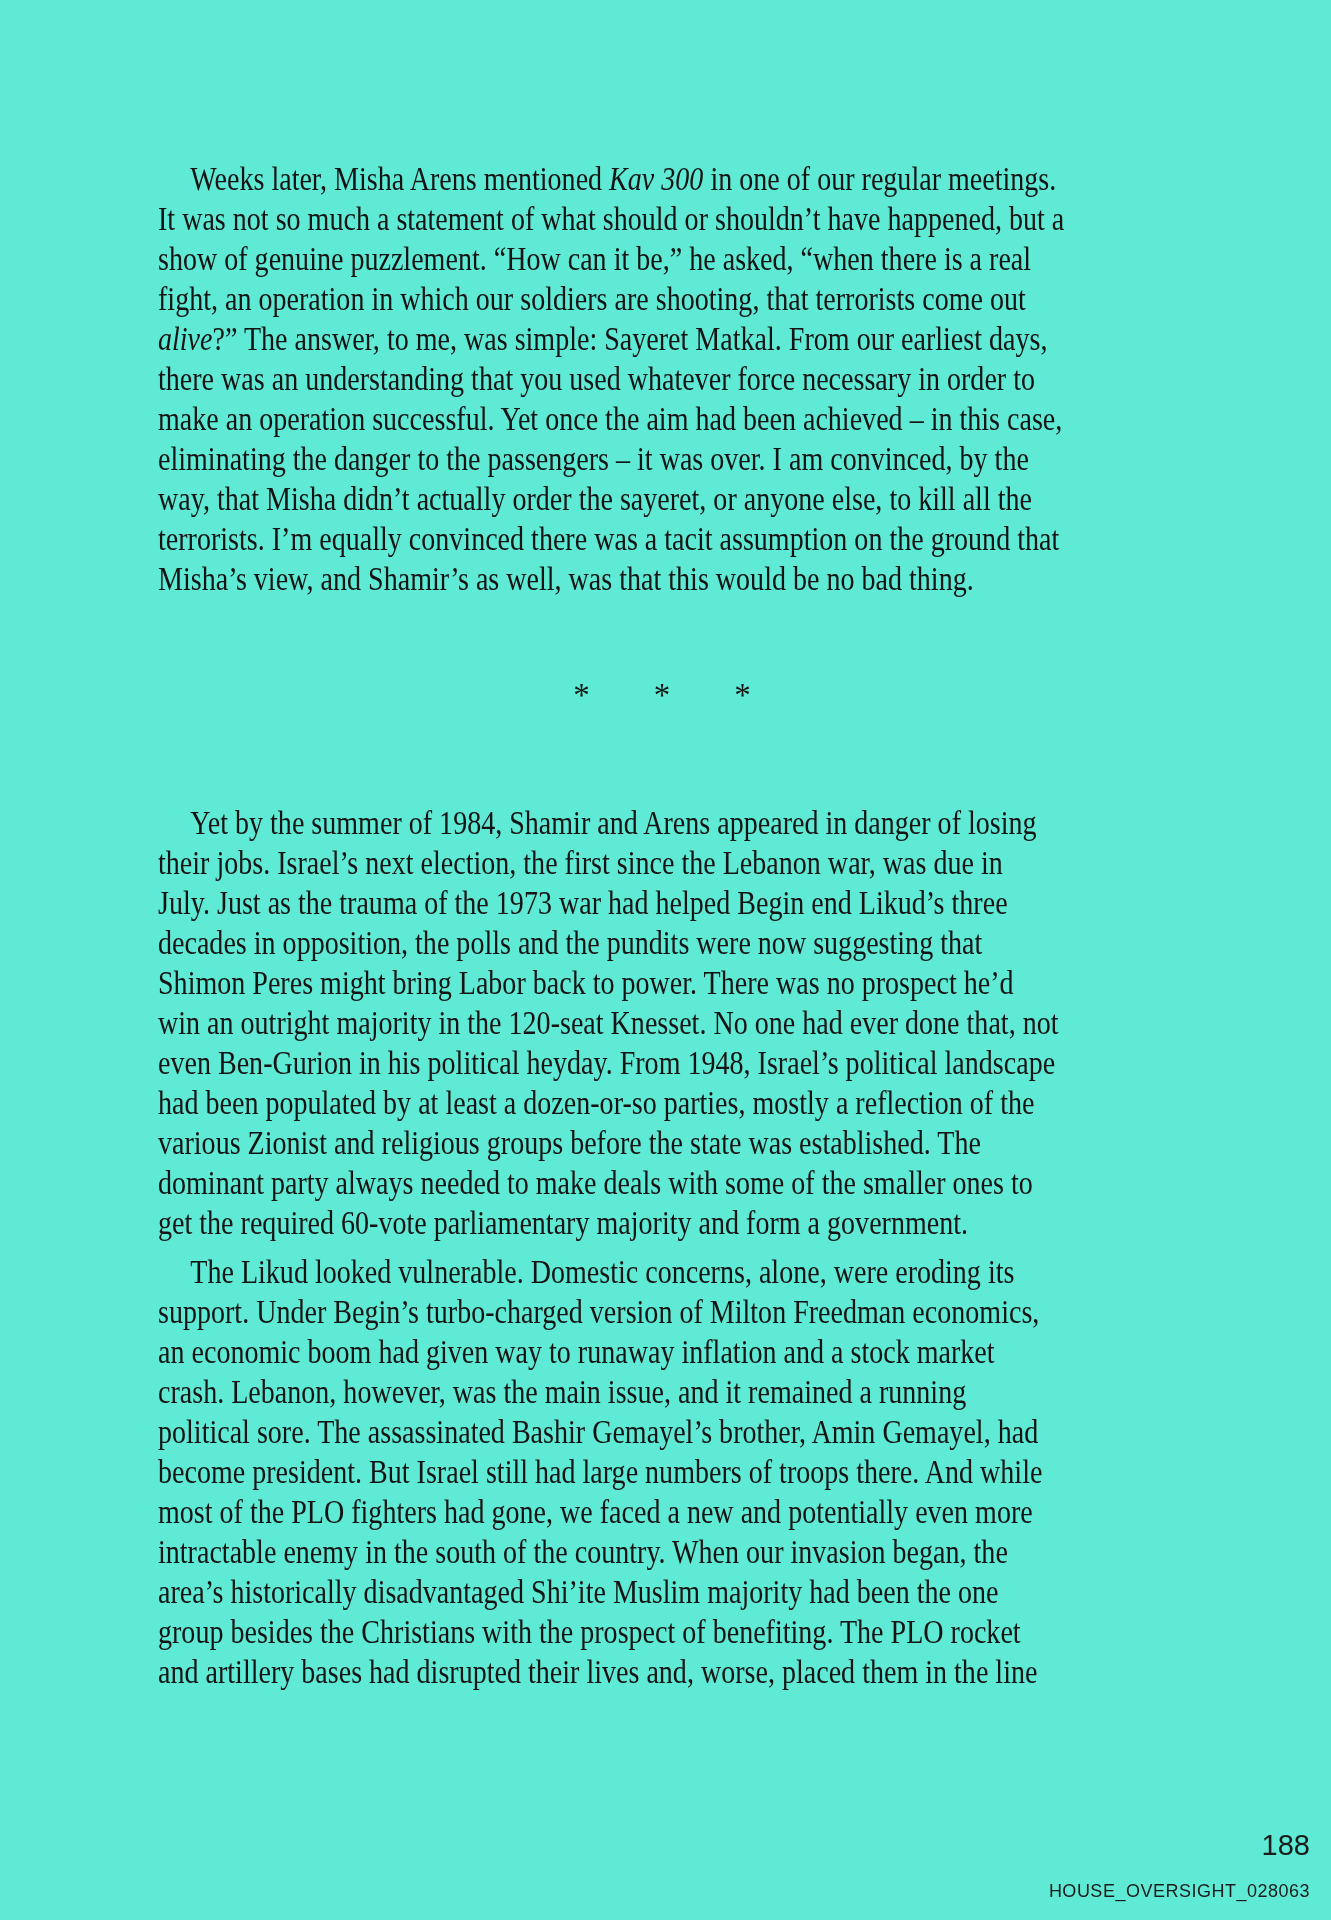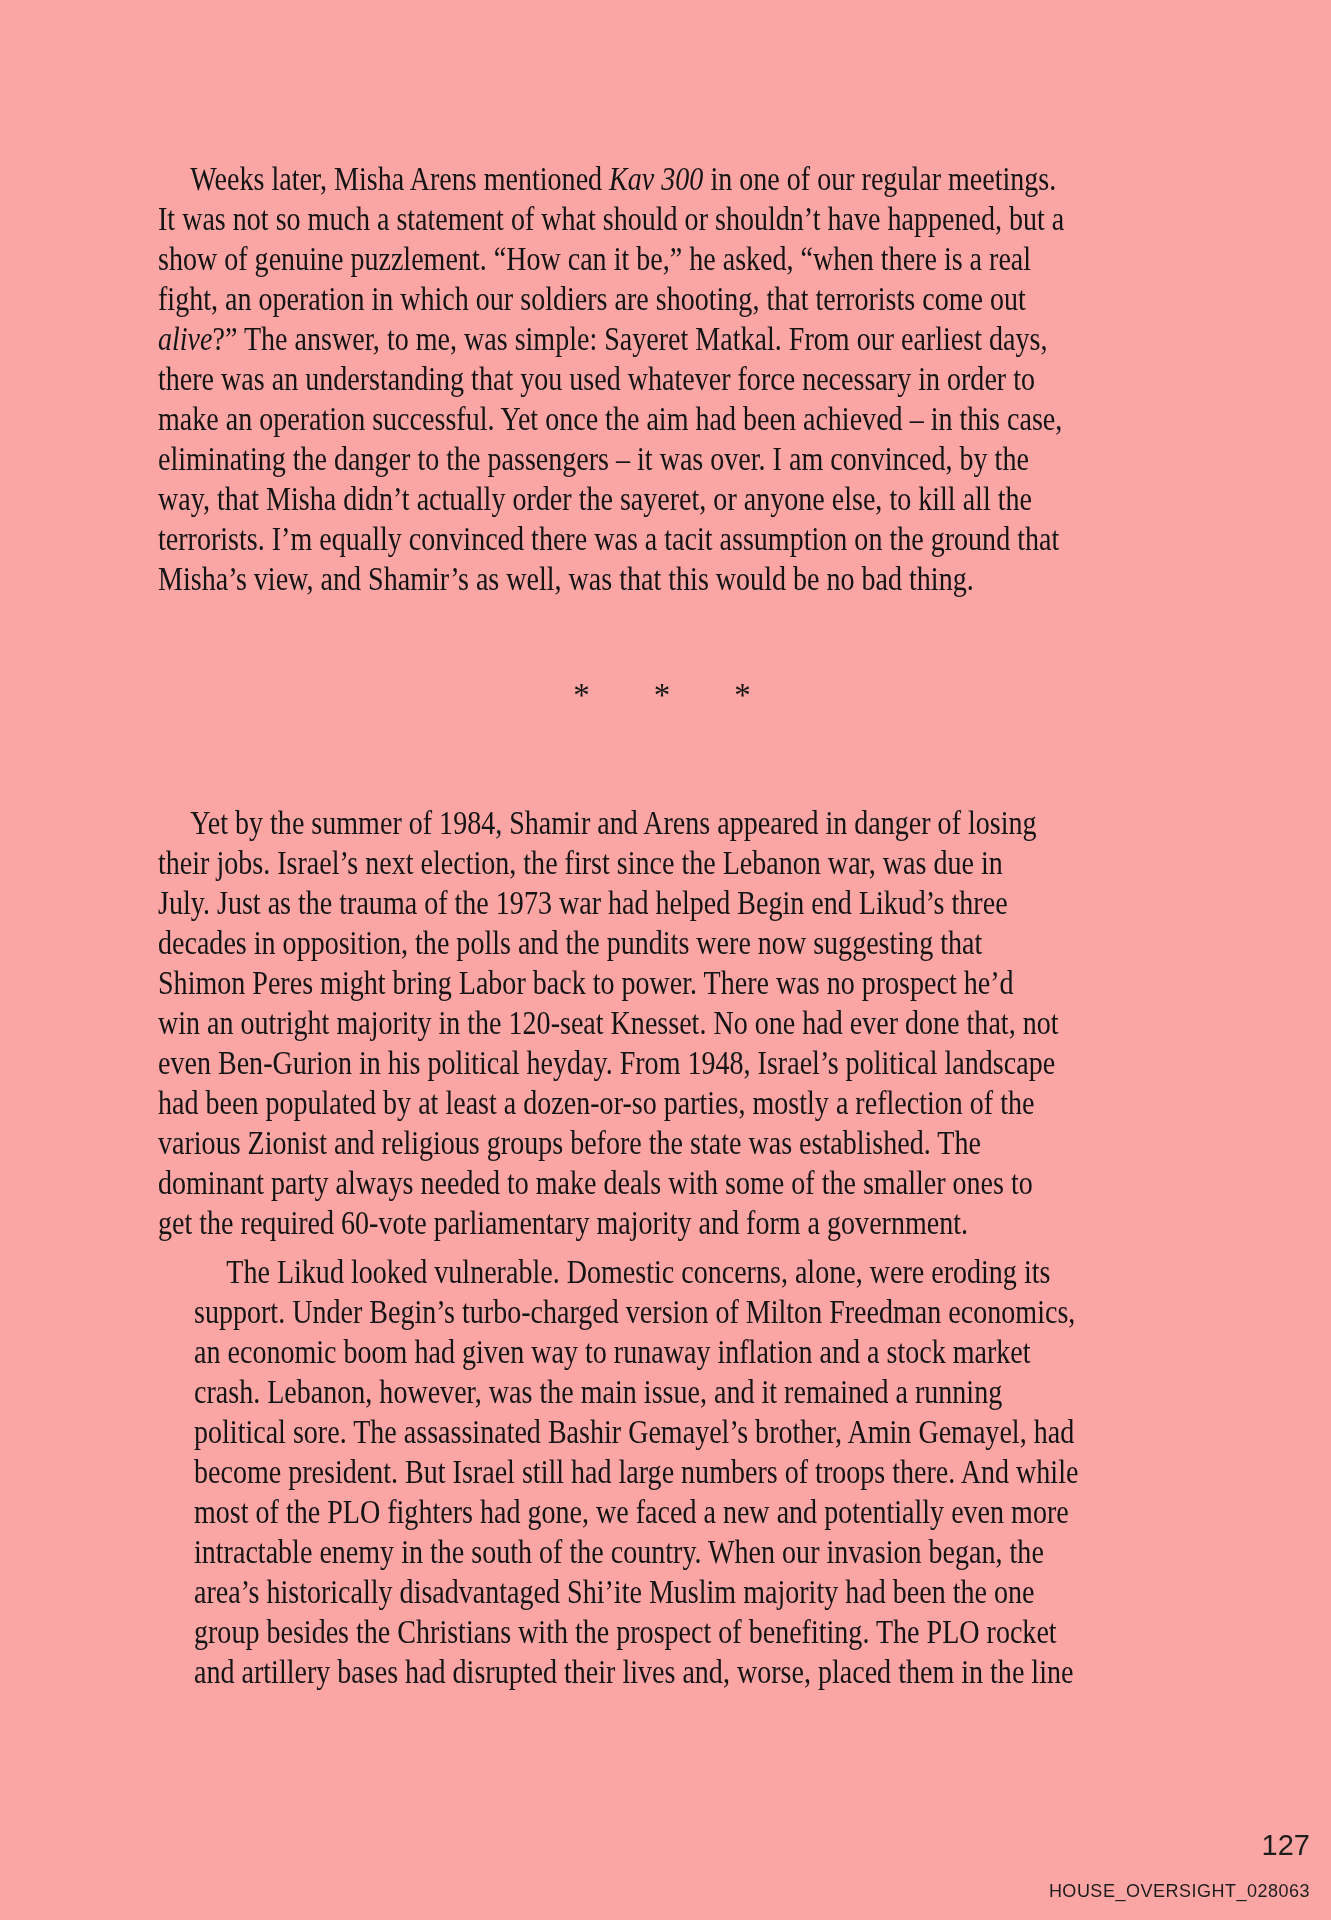--- a/index.html
+++ b/index.html
@@ -6,29 +6,29 @@
   body {
     width: 1331px; height: 1920px;
     background: #ffffff;
     position: relative;
     font-family: "Liberation Serif", "DejaVu Serif", serif;
     color: #141414;
     overflow: hidden;
   }
   .page {
     position: absolute; inset: 0;
-    background: #fca5a5;
+    background: #5eead4;
   }
   .body-col {
     position: absolute;
     left: 158px;
     top: 159px;
     width: 1008px;
   }
-  .para + .para { margin-top: 9px; margin-left: 36px; }
+  .para + .para { margin-top: 9px; }
   .line {
     font-size: 33px;
     line-height: 40px;
     height: 40px;
     white-space: pre;
     transform: scaleX(0.85);
     transform-origin: 0 50%;
   }
   .line.indent { text-indent: 38px; }
   .it { font-style: italic; }
@@ -112,16 +112,16 @@
           <div class="line"><span>become president. But Israel still had large numbers of troops there. And while</span></div>
           <div class="line"><span>most of the PLO fighters had gone, we faced a new and potentially even more</span></div>
           <div class="line"><span>intractable enemy in the south of the country. When our invasion began, the</span></div>
           <div class="line"><span>area’s historically disadvantaged Shi’ite Muslim majority had been the one</span></div>
           <div class="line"><span>group besides the Christians with the prospect of benefiting. The PLO rocket</span></div>
           <div class="line"><span>and artillery bases had disrupted their lives and, worse, placed them in the line</span></div>
         </div>
       </div>
   </div>
 
-  <div class="page-num">127</div>
+  <div class="page-num">188</div>
   <div class="bates">HOUSE_OVERSIGHT_028063</div>
 
 </div>
 
 </body></html>

